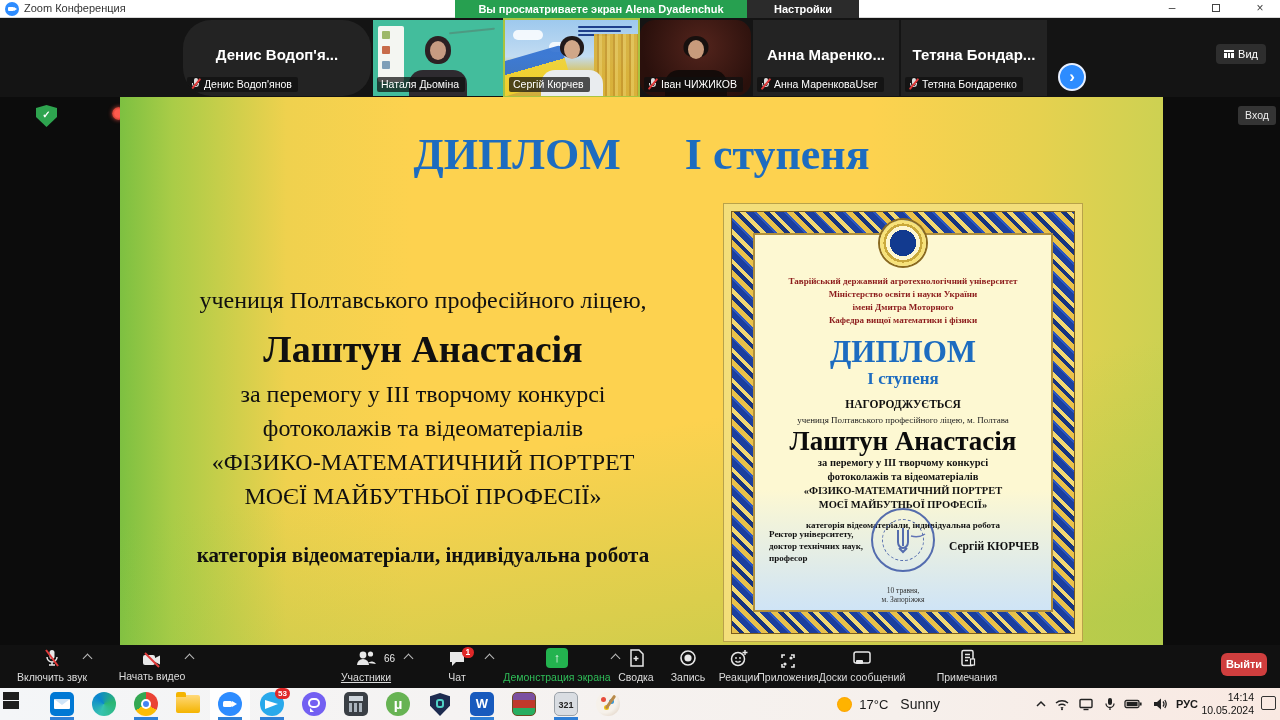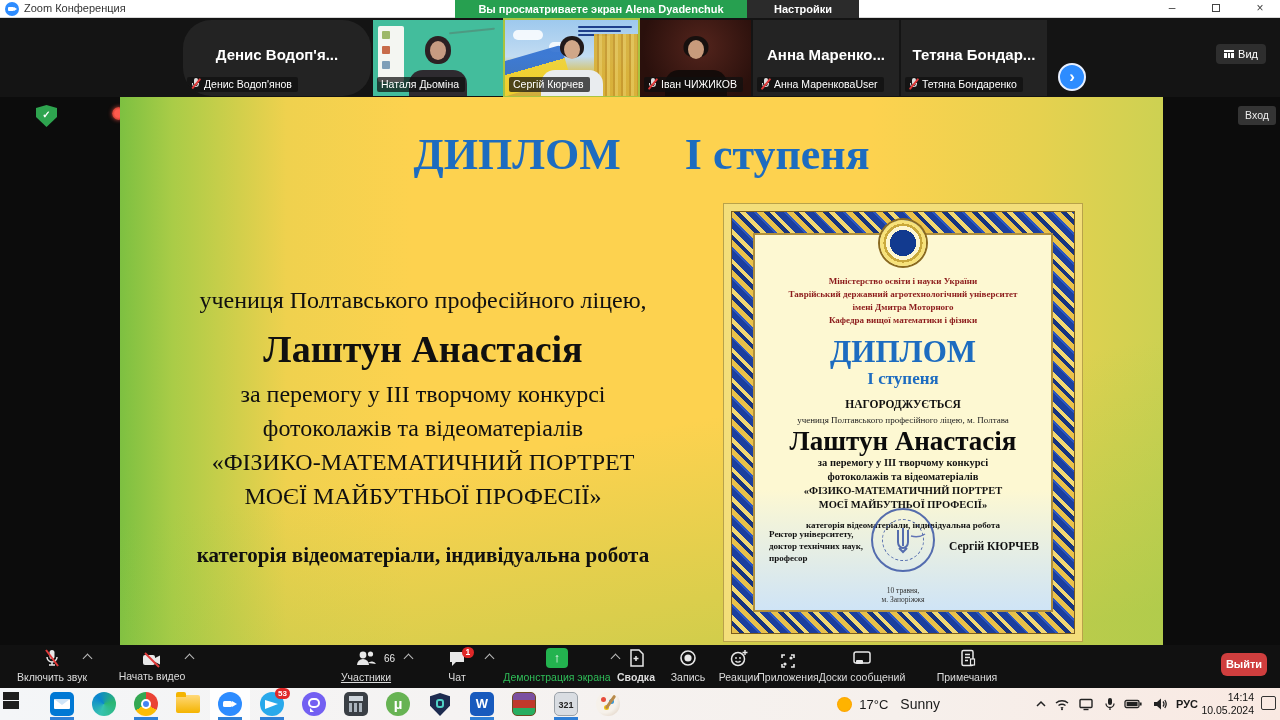--- a/index.html
+++ b/index.html
@@ -41,21 +41,21 @@
   .t-sergiy { background:linear-gradient(180deg,#9ec9ee 0%,#c2dcf2 48%,#d9c25a 70%,#d0ad3a 100%); }
   .t-sergiy .wheat { position:absolute; right:0; top:14px; width:44px; height:62px; background:repeating-linear-gradient(90deg,#d9b13a 0 3px,#c89a2e 3px 5px,#e3c254 5px 8px); opacity:.95; }
   .t-sergiy .flagband { position:absolute; left:-8px; bottom:8px; width:70px; height:34px; background:linear-gradient(180deg,#2f6fd0 40%,#f2d22e 40%); transform:rotate(-16deg); border-radius:4px; opacity:.9; }
   .t-sergiy .cloud { position:absolute; width:30px; height:10px; border-radius:10px; background:rgba(255,255,255,.85); }
   .t-sergiy .banner-txt { position:absolute; right:6px; top:4px; width:54px; }
   .t-sergiy .banner-txt i { display:block; height:2px; background:#1d3f8c; margin:2px 0; border-radius:1px; }
   .t-sergiy .person .hair { width:24px; height:22px; background:#20191a; }
   .t-sergiy .person .face { top:4px; background:#d0a788; }
   .t-sergiy .person .body { background:#e9ecef; width:62px; }
   
-  .t-ivan { background:radial-gradient(circle at 55% 35%, #53241c 0%, #2a100c 75%); }
+  .t-ivan { background:radial-gradient(circle at 55% 35%, #53241c 0%, #2a100c 75%);border-radius:15px; }
   .t-ivan .person .hair { width:25px; height:22px; background:#17100e; }
   .t-ivan .person .face { top:4px; background:#c89b7c; }
   .t-ivan .person .body { background:#140b09; width:62px; }
   .next-btn { position:absolute; left:1058px; top:45px; width:28px; height:28px; border-radius:50%; background:#2d8cff; border:2px solid #e8f0ff; color:#fff; font-size:17px; font-weight:bold; text-align:center; line-height:24px; }
   .view-btn { position:absolute; left:1216px; top:26px; width:50px; height:20px; background:#2e2e2e; border-radius:4px; color:#fff; font-size:11px; display:flex; align-items:center; justify-content:center; gap:4px; }
   .grid-ico { display:inline-block; width:10px; height:8px; background:
      linear-gradient(#fff,#fff) 0 0/10px 2px no-repeat,
      repeating-linear-gradient(90deg,#fff 0 2.6px,transparent 2.6px 3.7px) 0 3px/10px 5px no-repeat; }
 
   
@@ -265,22 +265,22 @@
         <div class="st-l">«ФІЗИКО-МАТЕМАТИЧНИЙ ПОРТРЕТ</div>
         <div class="st-l">МОЄЇ МАЙБУТНЬОЇ ПРОФЕСІЇ»</div>
         <div class="st-cat">категорія відеоматеріали, індивідуальна робота</div>
       </div>
 
       <div id="cert">
         <div class="cert-band"></div>
         <div class="medallion"></div>
         <div class="cert-inner">
           <div class="cert-head">
+            <div>Таврійський державний агротехнологічний університет</div>
             <div>Міністерство освіти і науки України</div>
-            <div>Таврійський державний агротехнологічний університет</div>
             <div>імені Дмитра Моторного</div>
             <div>Кафедра вищої математики і фізики</div>
           </div>
           <div class="cert-dip">ДИПЛОМ</div>
           <div class="cert-deg">І ступеня</div>
           <div class="cert-award">НАГОРОДЖУЄТЬСЯ</div>
           <div class="cert-stud">учениця Полтавського професійного ліцею, м. Полтава</div>
           <div class="cert-name">Лаштун Анастасія</div>
           <div class="cert-line">за перемогу у ІІІ творчому конкурсі</div>
           <div class="cert-line">фотоколажів та відеоматеріалів</div>
@@ -353,21 +353,21 @@
     </div>
     <span class="badge" style="left:462px; top:2px;">1</span>
     <span class="tb-chev" style="left:486px;"></span>
 
     <div class="tb-item" style="left:498px; width:118px;">
       <span class="share-ico">↑</span>
       <span class="share-label">Демонстрация экрана</span>
     </div>
     <span class="tb-chev" style="left:612px;"></span>
 
-    <div class="tb-item" style="left:608px; width:56px;font-weight:bold;">
+    <div class="tb-item" style="left:608px; width:56px;">
       <svg width="17" height="20" viewBox="0 0 17 20">
         <path d="M3 2 h8 l4 4 v12 h-12 z" fill="none" stroke="#e8e8e8" stroke-width="1.5"></path>
         <path d="M8 8 v5 M5.5 10.5 h5" stroke="#e8e8e8" stroke-width="1.5"></path>
       </svg>
       <span>Сводка</span>
     </div>
 
     <div class="tb-item" style="left:662px; width:52px;">
       <svg width="20" height="20" viewBox="0 0 20 20">
         <circle cx="10" cy="10" r="7" fill="none" stroke="#e8e8e8" stroke-width="1.6"></circle>

